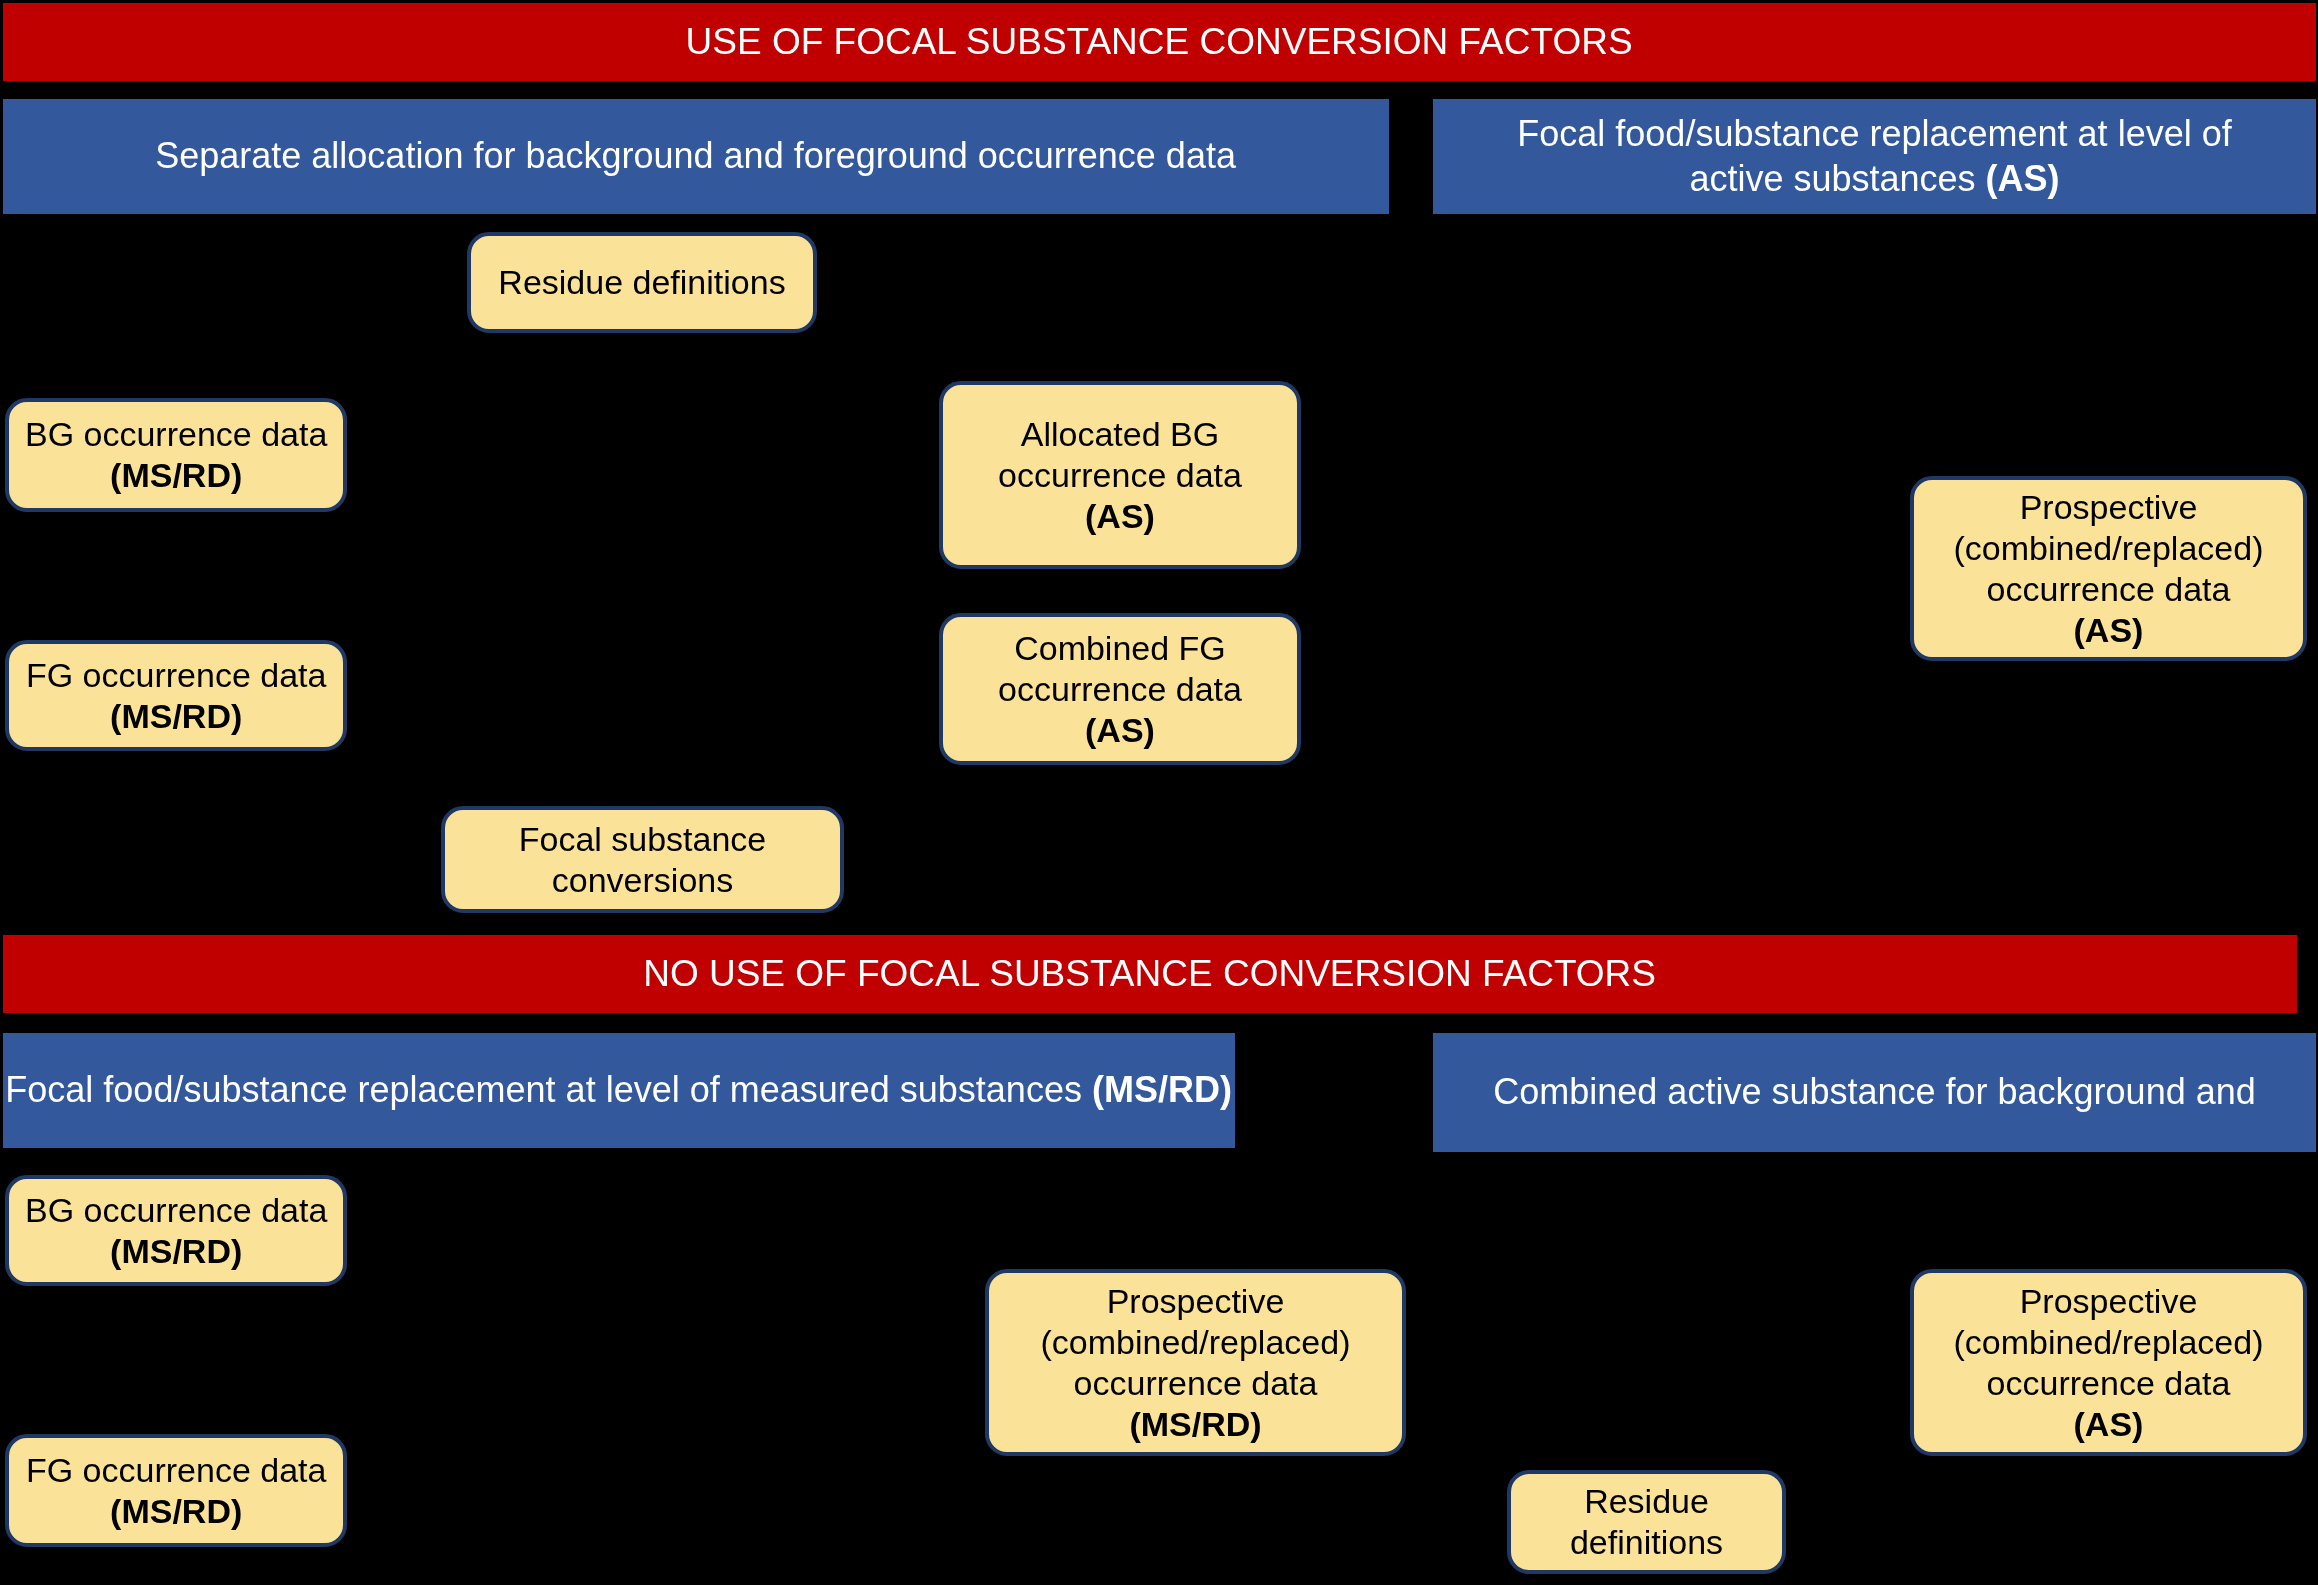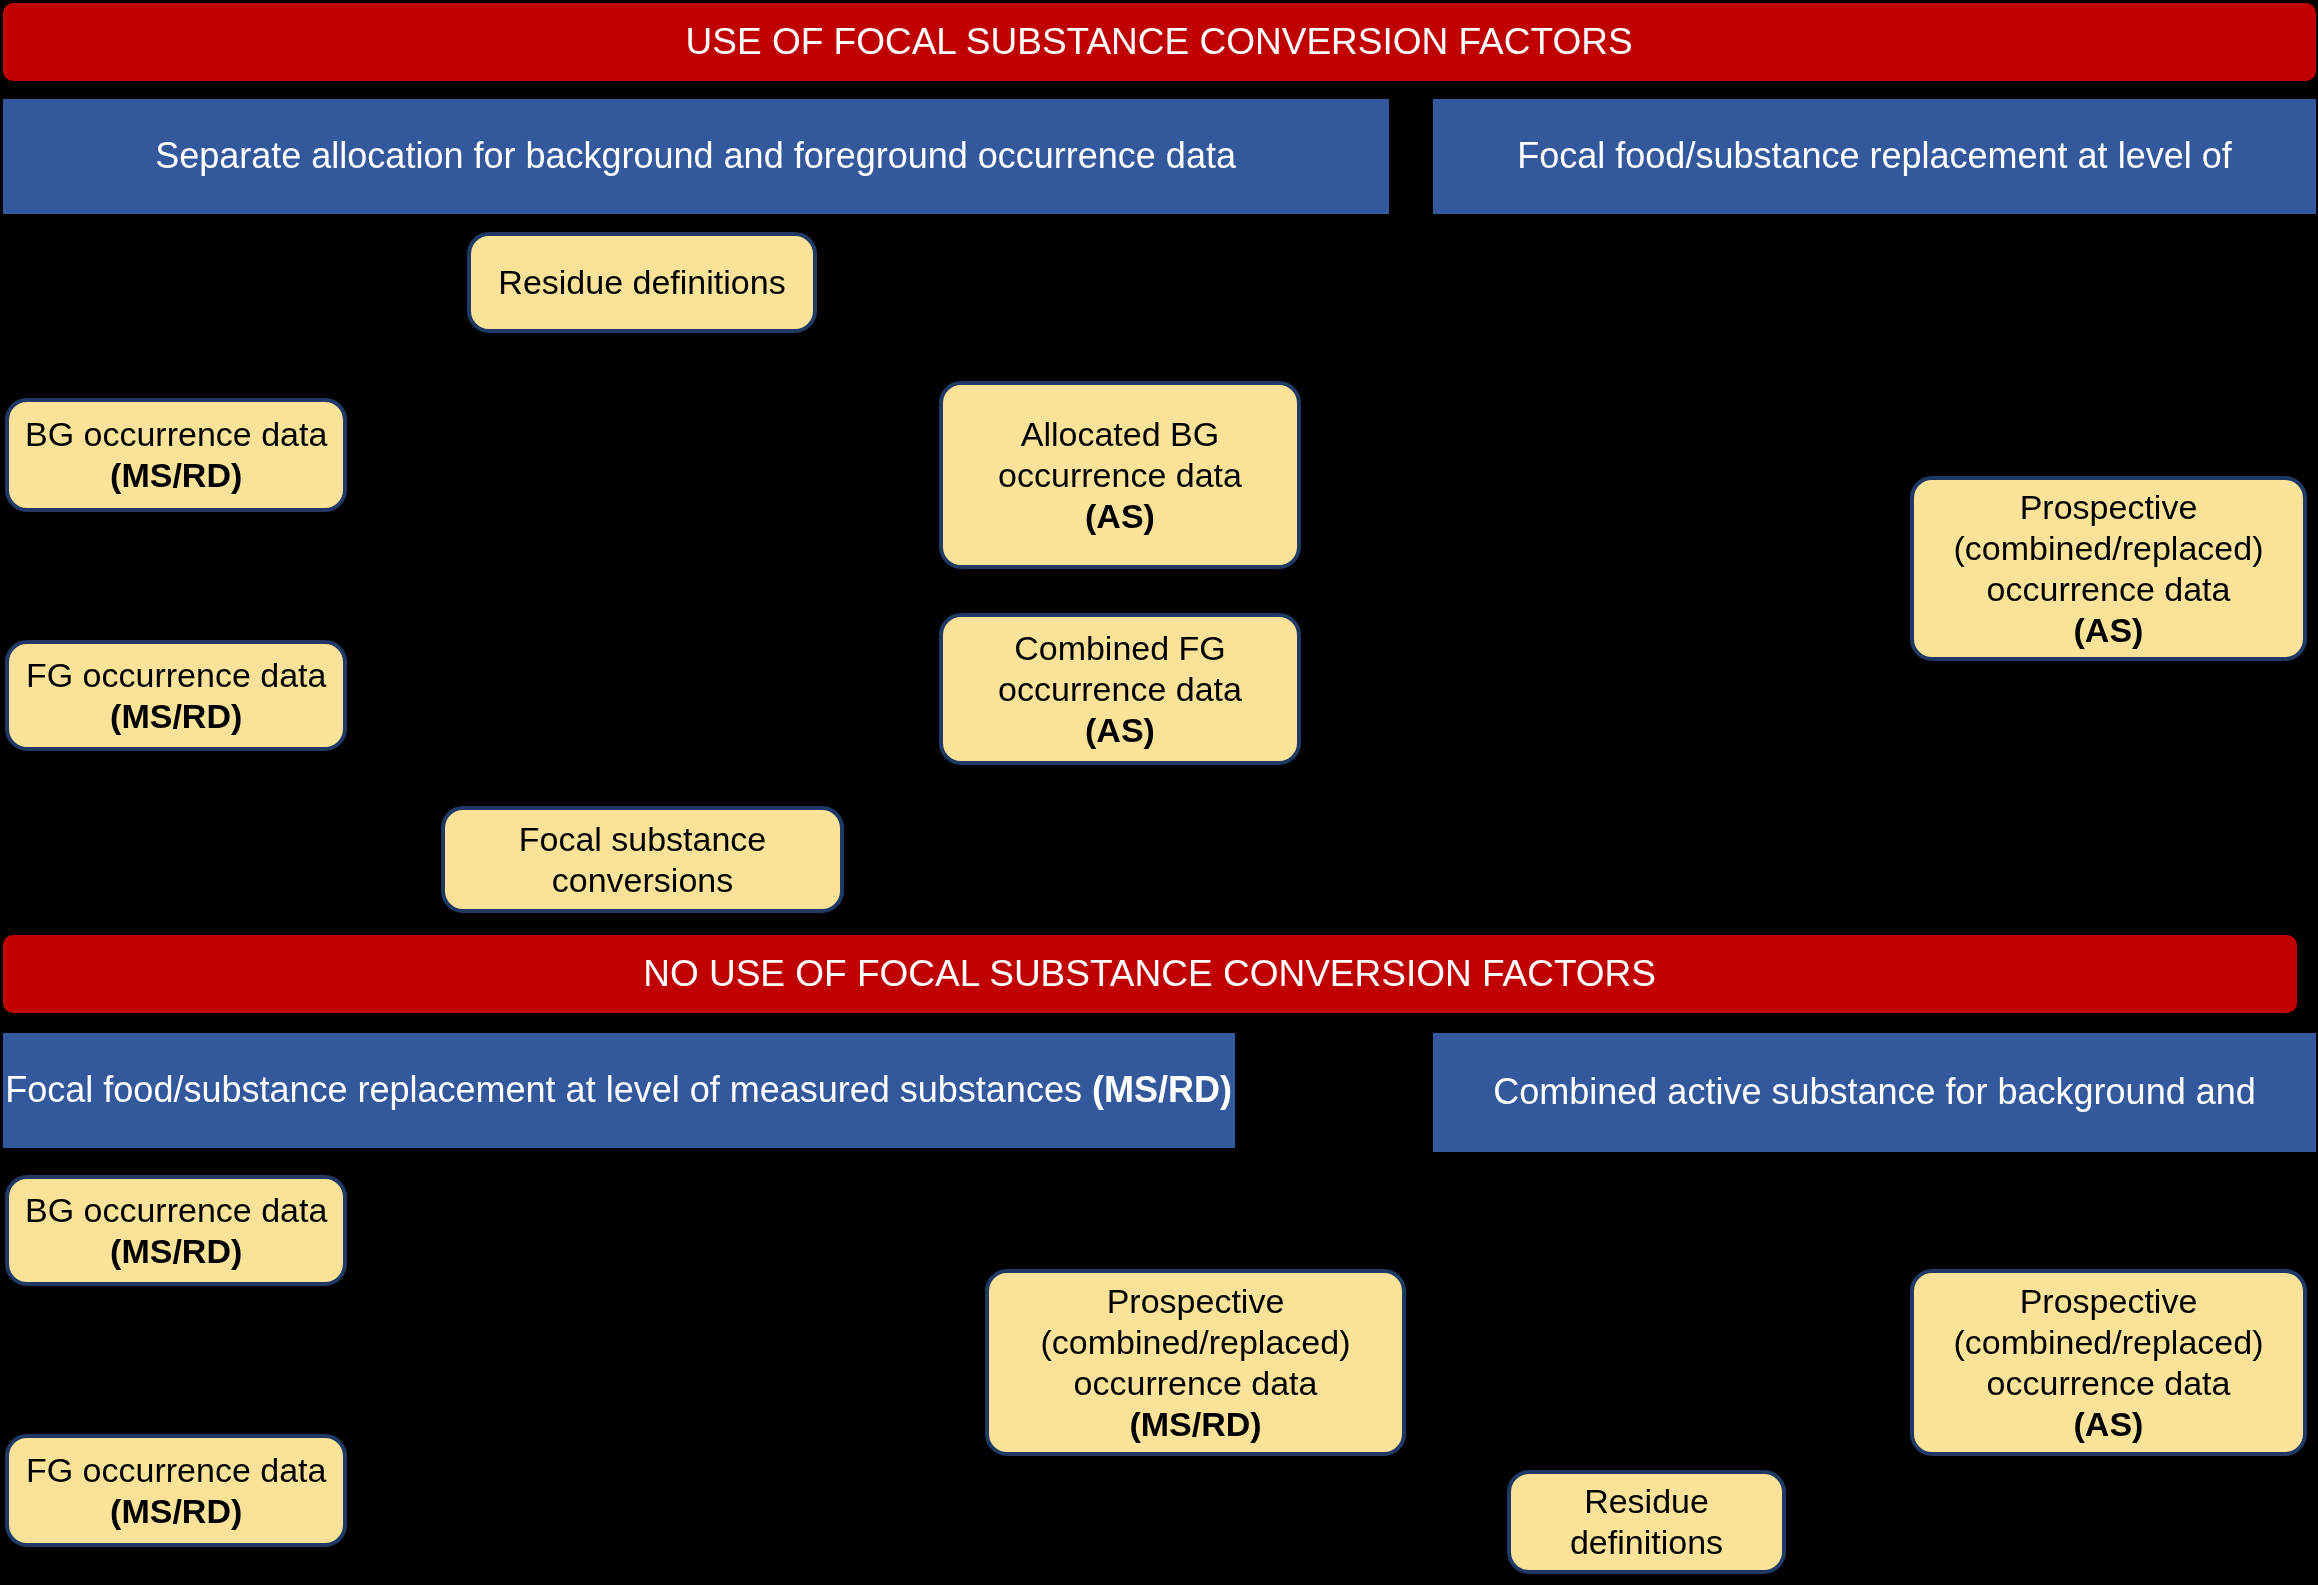--- a/index.html
+++ b/index.html
@@ -15,21 +15,21 @@
   html,body{background:var(--background);}
   body{
     width:2319px;height:1586px;position:relative;overflow:hidden;
     font-family:"Liberation Sans", sans-serif;
   }
   .bar{
     position:absolute;
     display:flex;flex-direction:column;justify-content:center;align-items:center;
     color:var(--bar-text);text-align:center;
   }
-  .bar.red{background:var(--red-bar);font-size:37px;border-radius:10px;}
+  .bar.red{background:var(--red-bar);font-size:37px;}
   .bar.blue{background:var(--blue-bar);font-size:36px;}
   .bar-line{line-height:1.24;white-space:nowrap;}
   .node{
     position:absolute;
     background:var(--box-fill);
     border:4.5px solid var(--box-border);
     border-radius:22px;
     display:flex;flex-direction:column;justify-content:center;align-items:center;
     color:var(--box-text);font-size:34px;text-align:center;
   }
@@ -47,20 +47,23 @@
 
 <div class="bar blue" style="left:2.6px;top:99px;width:1386px;height:115px">
   <div class="bar-line">
     <span>Separate allocation for background and foreground occurrence data</span><span class="b"></span>
   </div>
 </div>
 
 <div class="bar blue" style="left:1433px;top:99px;width:883px;height:115px">
   <div class="bar-line">
     <span>Focal food/substance replacement at level of</span>
+  </div>
+  <div class="bar-line">
+    <span>active substances </span><span class="b">(AS)</span>
   </div>
 </div>
 
 <div class="node" style="left:467px;top:232px;width:350px;height:101px">
   <div class="nl">Residue definitions</div>
 </div>
 
 <div class="node" style="left:5.2px;top:398px;width:342px;height:114px">
   <div class="nl">BG occurrence data</div>
   <div class="nl b">(MS/RD)</div>

